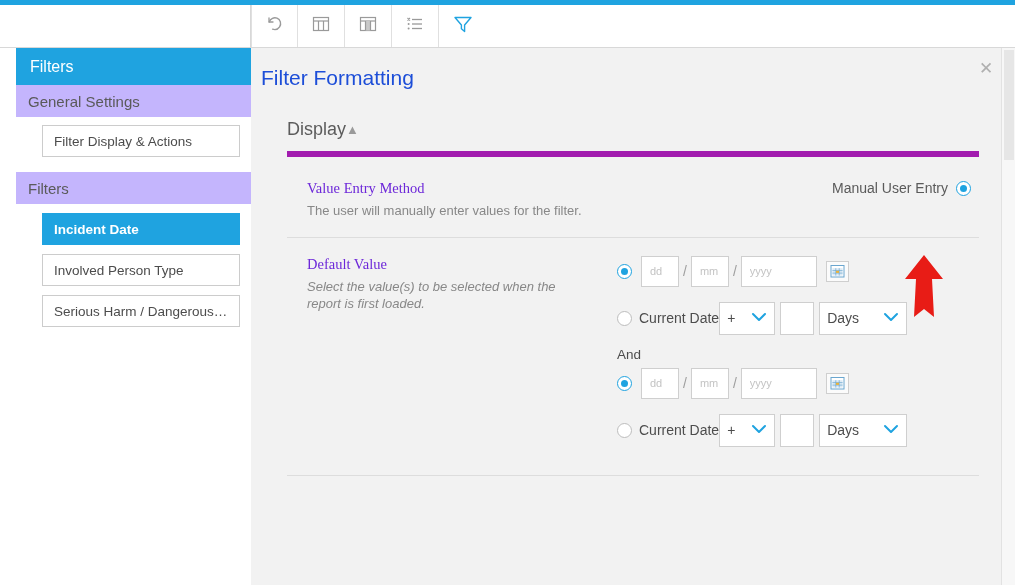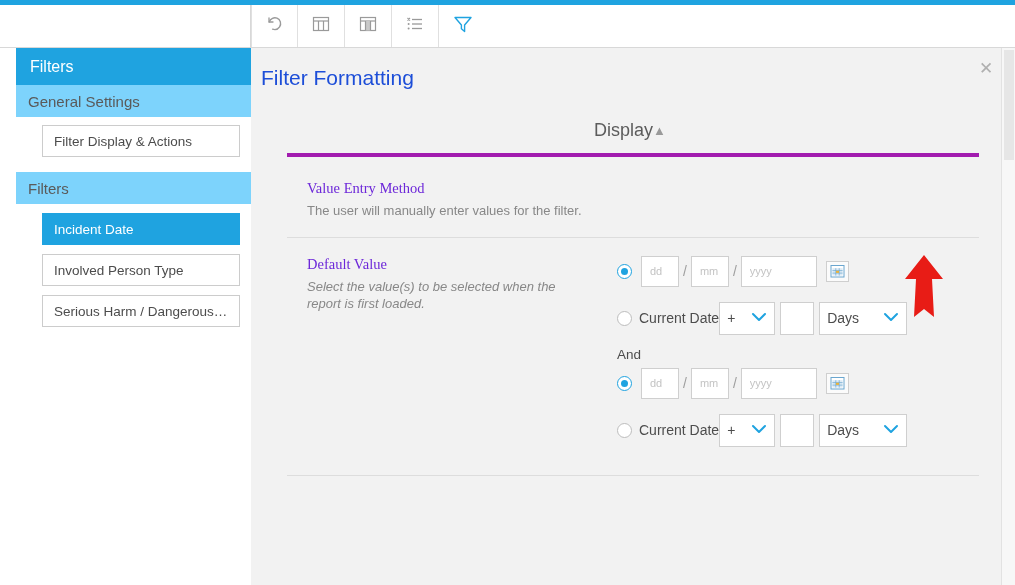--- a/index.html
+++ b/index.html
@@ -67,21 +67,21 @@
     height: 37px;
     background: #1fa3e0;
     color: #ffffff;
     display: flex;
     align-items: center;
     padding-left: 14px;
     font-size: 16px;
   }
   .side-section {
     height: 32px;
-    background: #7dd3fc;
+    background: #c4b5fd;
     color: #5a5a5a;
     display: flex;
     align-items: center;
     padding-left: 12px;
     font-size: 15px;
   }
   .side-items {
     padding: 8px 0 6px 0;
     background: #ffffff;
   }
@@ -97,21 +97,21 @@
     padding-left: 11px;
     font-size: 13.5px;
     cursor: pointer;
     white-space: nowrap;
     overflow: hidden;
   }
   .side-item.selected {
     background: #1fa3e0;
     border-color: #1fa3e0;
     color: #ffffff;
-    font-weight: normal;
+    font-weight: bold;
   }
   .side-items-2 { padding-top: 9px; }
 
   
   .main {
     position: absolute;
     left: 251px; top: 48px;
     width: 764px; height: 537px;
     background: #f2f2f2;
     overflow: hidden;
@@ -136,22 +136,22 @@
 
   .accordion {
     position: absolute;
     left: 36px;
     width: 692px;
   }
   .acc-head {
     height: 50px;
     display: flex;
     align-items: center;
-    justify-content: center;
-    border-bottom: 4px solid #a21caf;
+    justify-content: flex-start;
+    border-bottom: 6px solid #a21caf;
     color: #5c5c5c;
     font-size: 18px;
     cursor: pointer;
   }
   .chev {
     color: #9a9a9a;
     font-size: 13px;
     margin-right: 6px;
     line-height: 1;
   }
@@ -403,20 +403,26 @@
       </div>
     </div>
 
     <div class="accordion" style="top:110px;">
 
 
       <div class="row" style="padding-top:22px;">
         <div class="row-label">
           <div class="lbl">Value Entry Method</div>
           <div class="desc">The user will manually enter values for the filter.</div>
+        </div>
+        <div class="row-ctl">
+          <div class="vem-line">
+            <span>Manual User Entry</span>
+            <span class="radio on"></span>
+          </div>
         </div>
       </div>
 
       <div class="hr"></div>
 
       <div class="row">
         <div class="row-label">
           <div class="lbl">Default Value</div>
           <div class="desc" style="width:260px;font-style:italic;">Select the value(s) to be selected when the report is first loaded.</div>
         </div>

